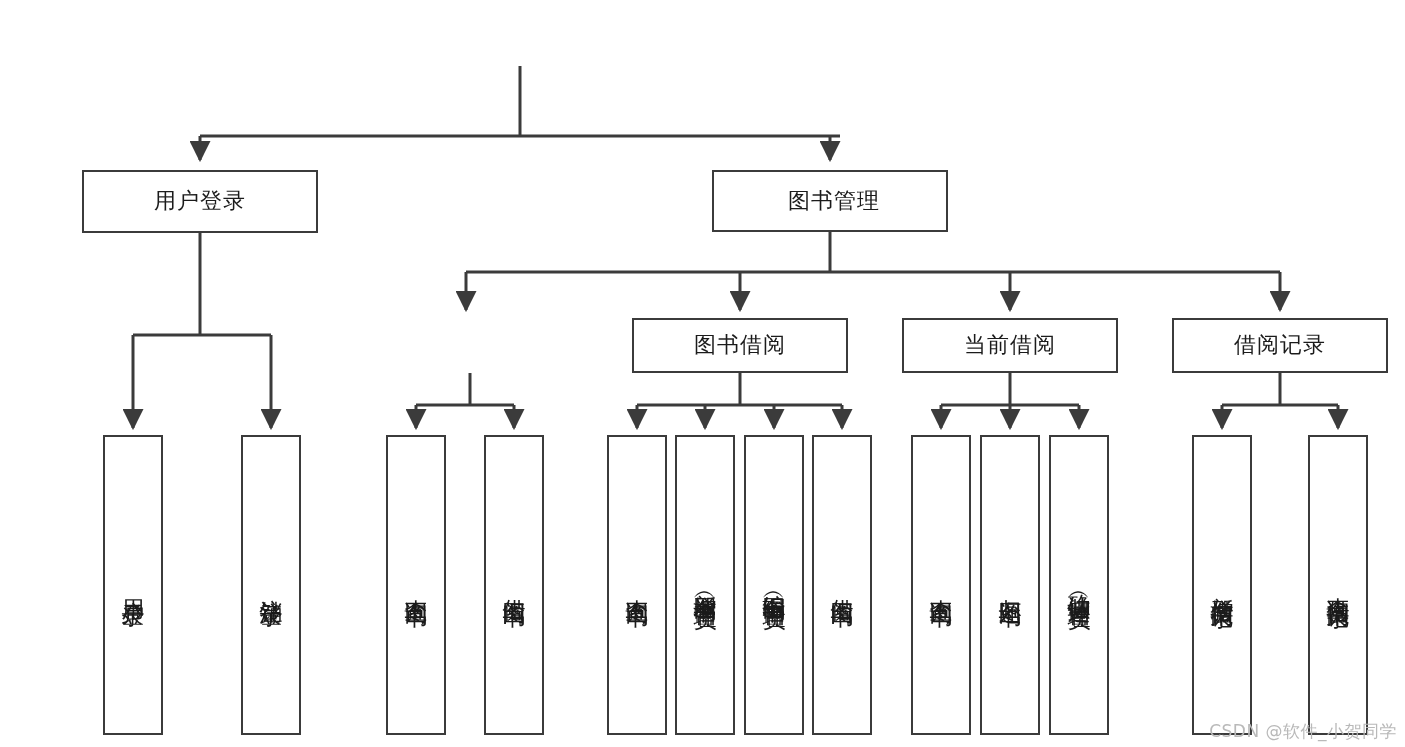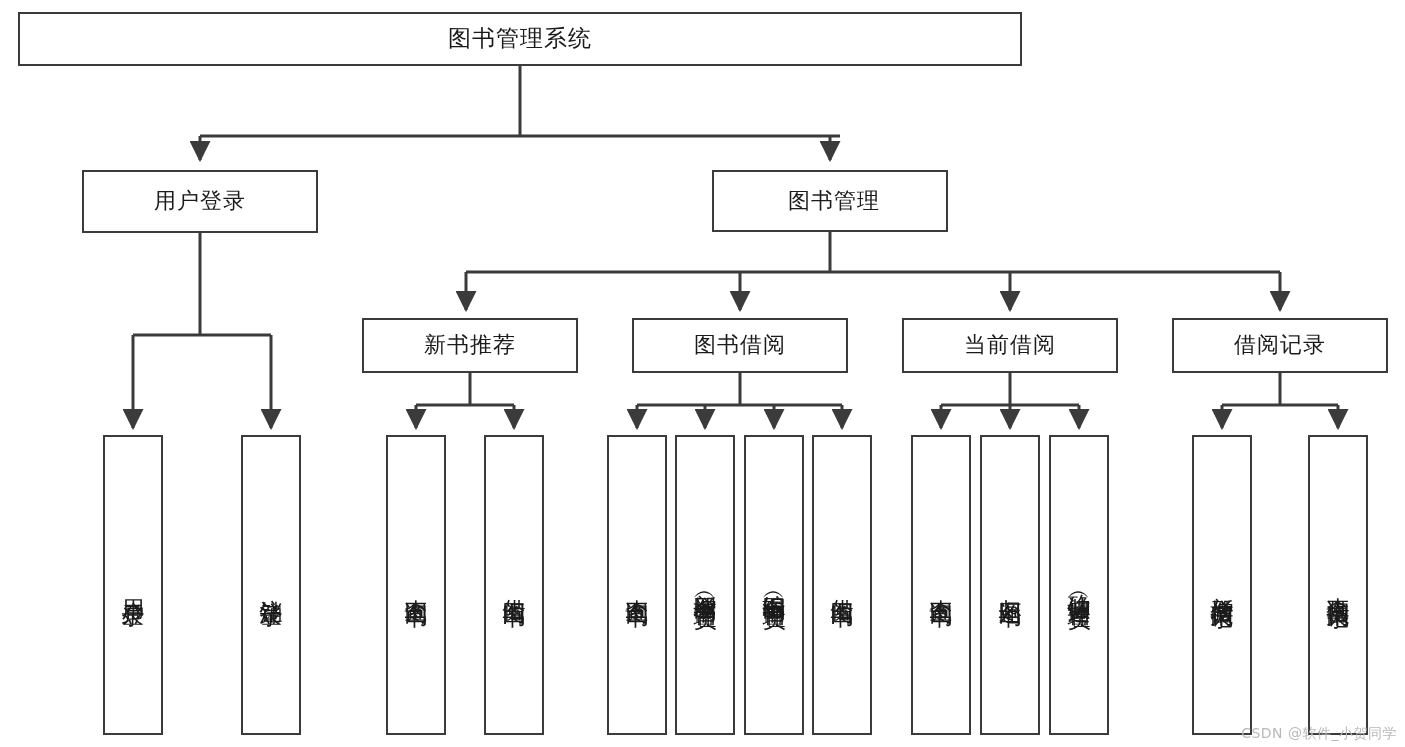--- a/index.html
+++ b/index.html
@@ -54,21 +54,21 @@
     font-size: 23px;
     line-height: 1.34;
     letter-spacing: 2px;
     white-space: nowrap;
     text-align: center;
   }
   .watermark {
     position: absolute;
     right: 8px;
     bottom: 4px;
-    font-size: 14px;
+    font-size: 17px;
     color: #b9b9b9;
     letter-spacing: 0.5px;
     white-space: nowrap;
   }
 </style>
 </head>
 <body>
 
 <div id="canvas">
 
@@ -115,35 +115,29 @@
       <path d="M 1010 405 L 1010 428" marker-end="url(#arrow)"></path>
       <path d="M 1079 405 L 1079 428" marker-end="url(#arrow)"></path>
 
       <path d="M 1280 373 L 1280 405"></path>
       <path d="M 1222 405 L 1338 405"></path>
       <path d="M 1222 405 L 1222 428" marker-end="url(#arrow)"></path>
       <path d="M 1338 405 L 1338 428" marker-end="url(#arrow)"></path>
     </g>
   </svg>
 
-  <div class="node horiz root" style="left:18px; top:12px; width:1004px; height:54px;">
-    <span>图书管理系统</span>
-  </div>
 
   <div class="node horiz" style="left:82px; top:170px; width:236px; height:63px;">
     <span>用户登录</span>
   </div>
 
   <div class="node horiz" style="left:712px; top:170px; width:236px; height:62px;padding-left:8px;">
     <span>图书管理</span>
   </div>
 
-  <div class="node horiz" style="left:362px; top:318px; width:216px; height:55px;">
-    <span>新书推荐</span>
-  </div>
 
   <div class="node horiz" style="left:632px; top:318px; width:216px; height:55px;">
     <span>图书借阅</span>
   </div>
 
   <div class="node horiz" style="left:1172px; top:318px; width:216px; height:55px;">
     <span>借阅记录</span>
   </div>
 
   <div class="node horiz" style="left:902px; top:318px; width:216px; height:55px;">

